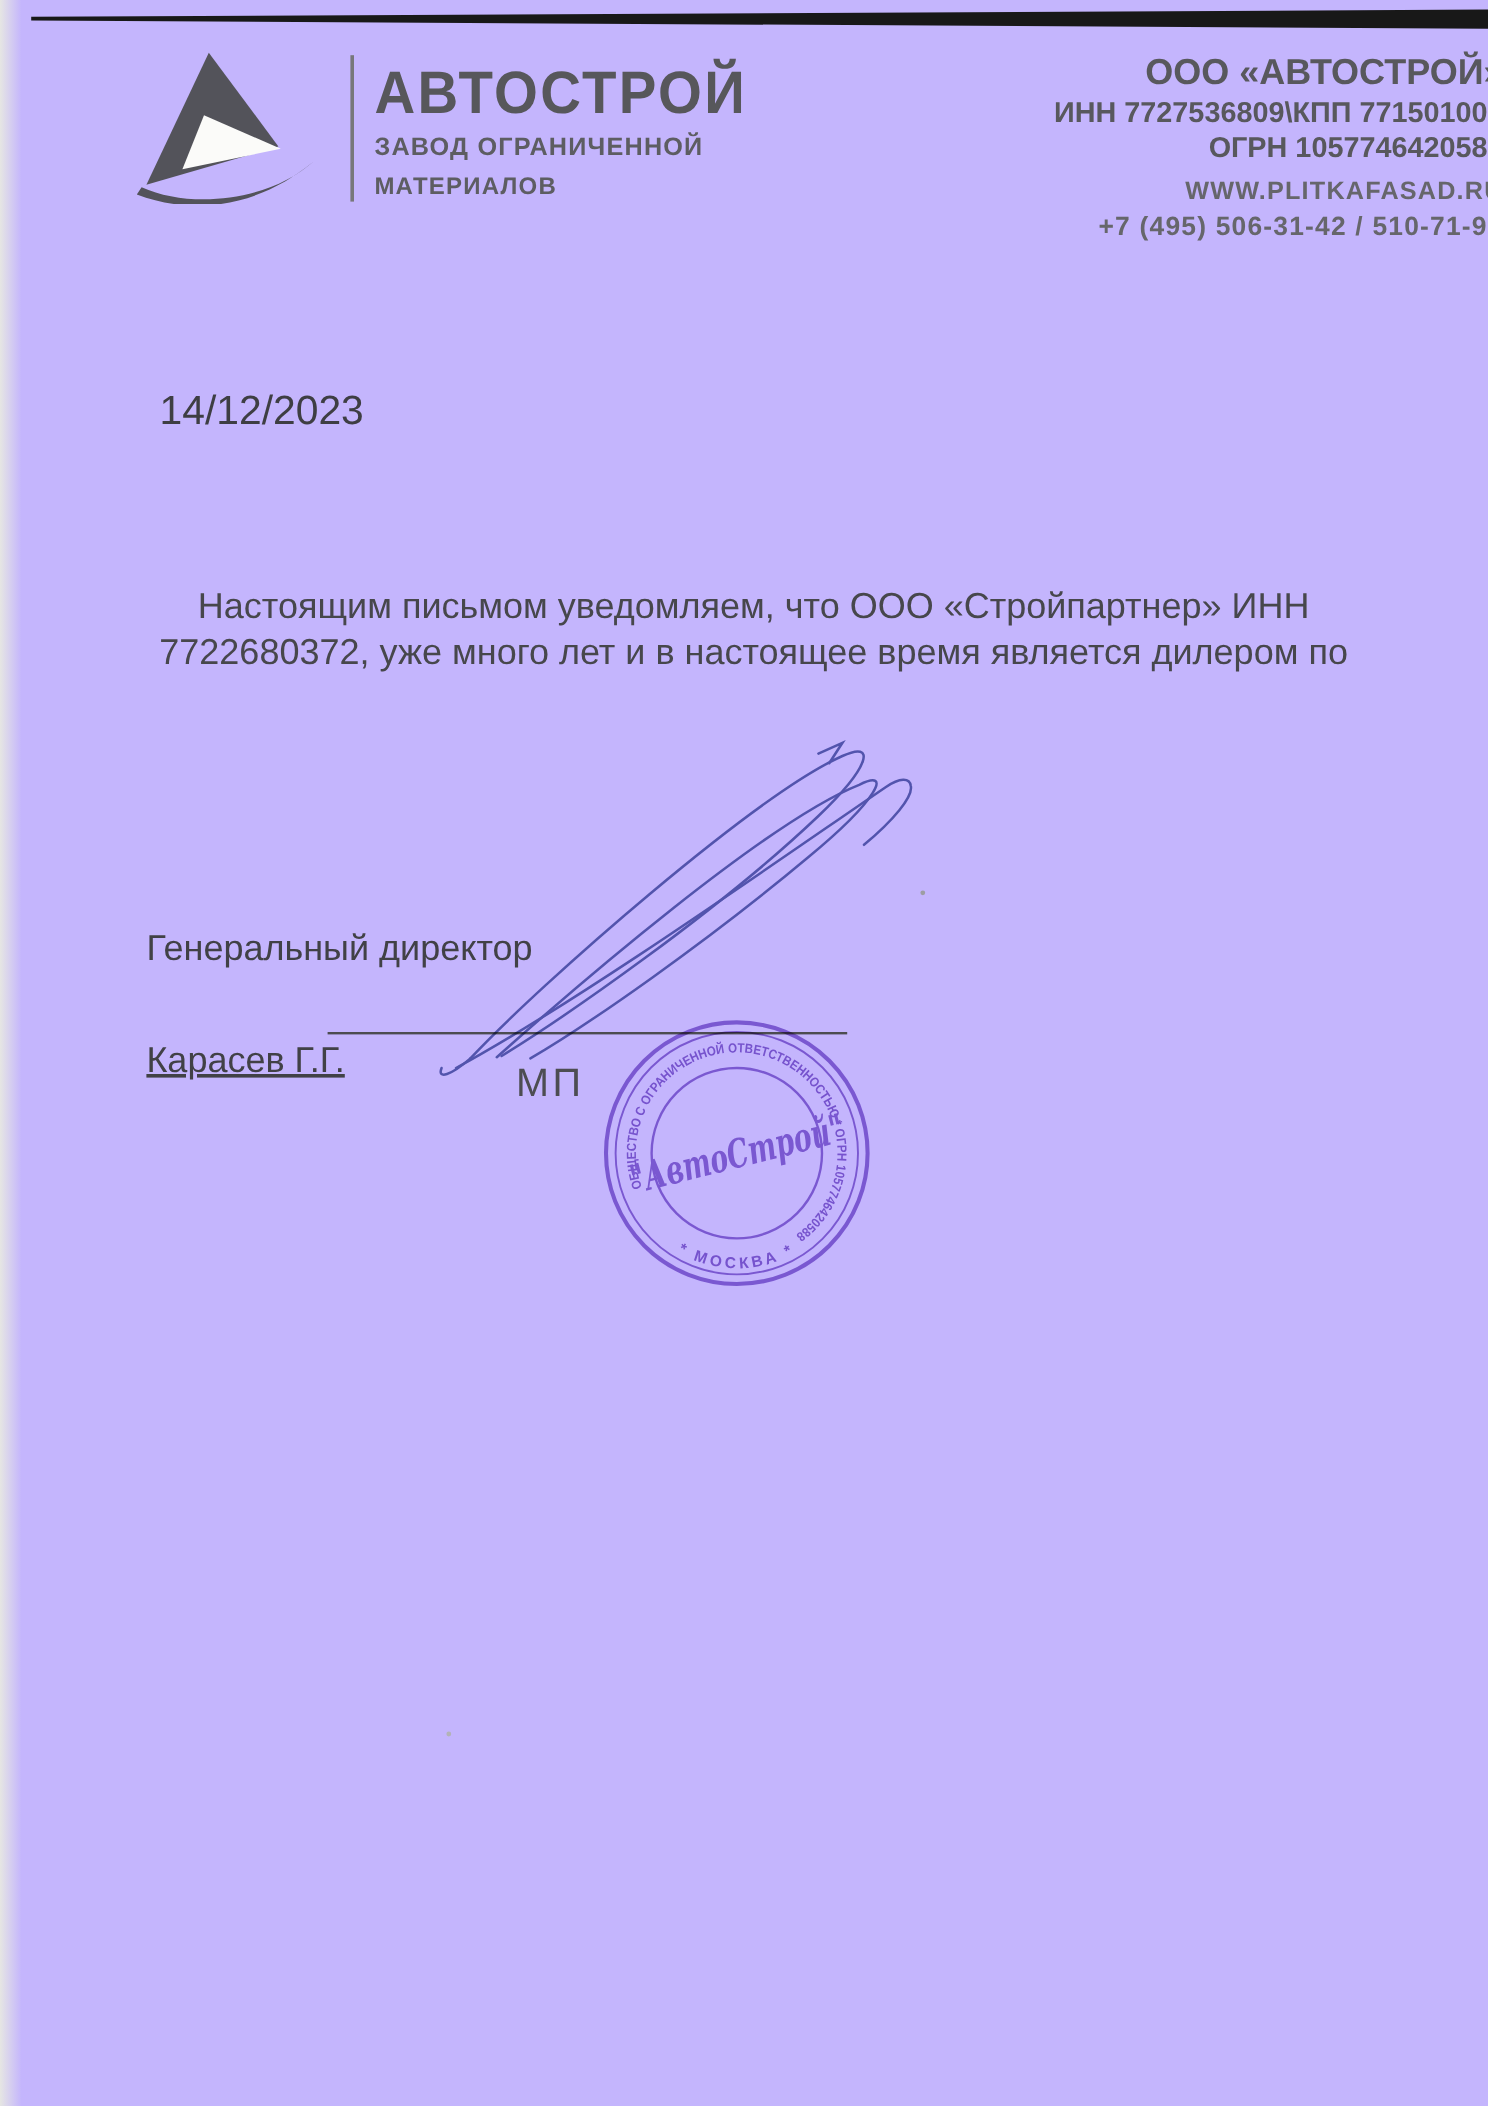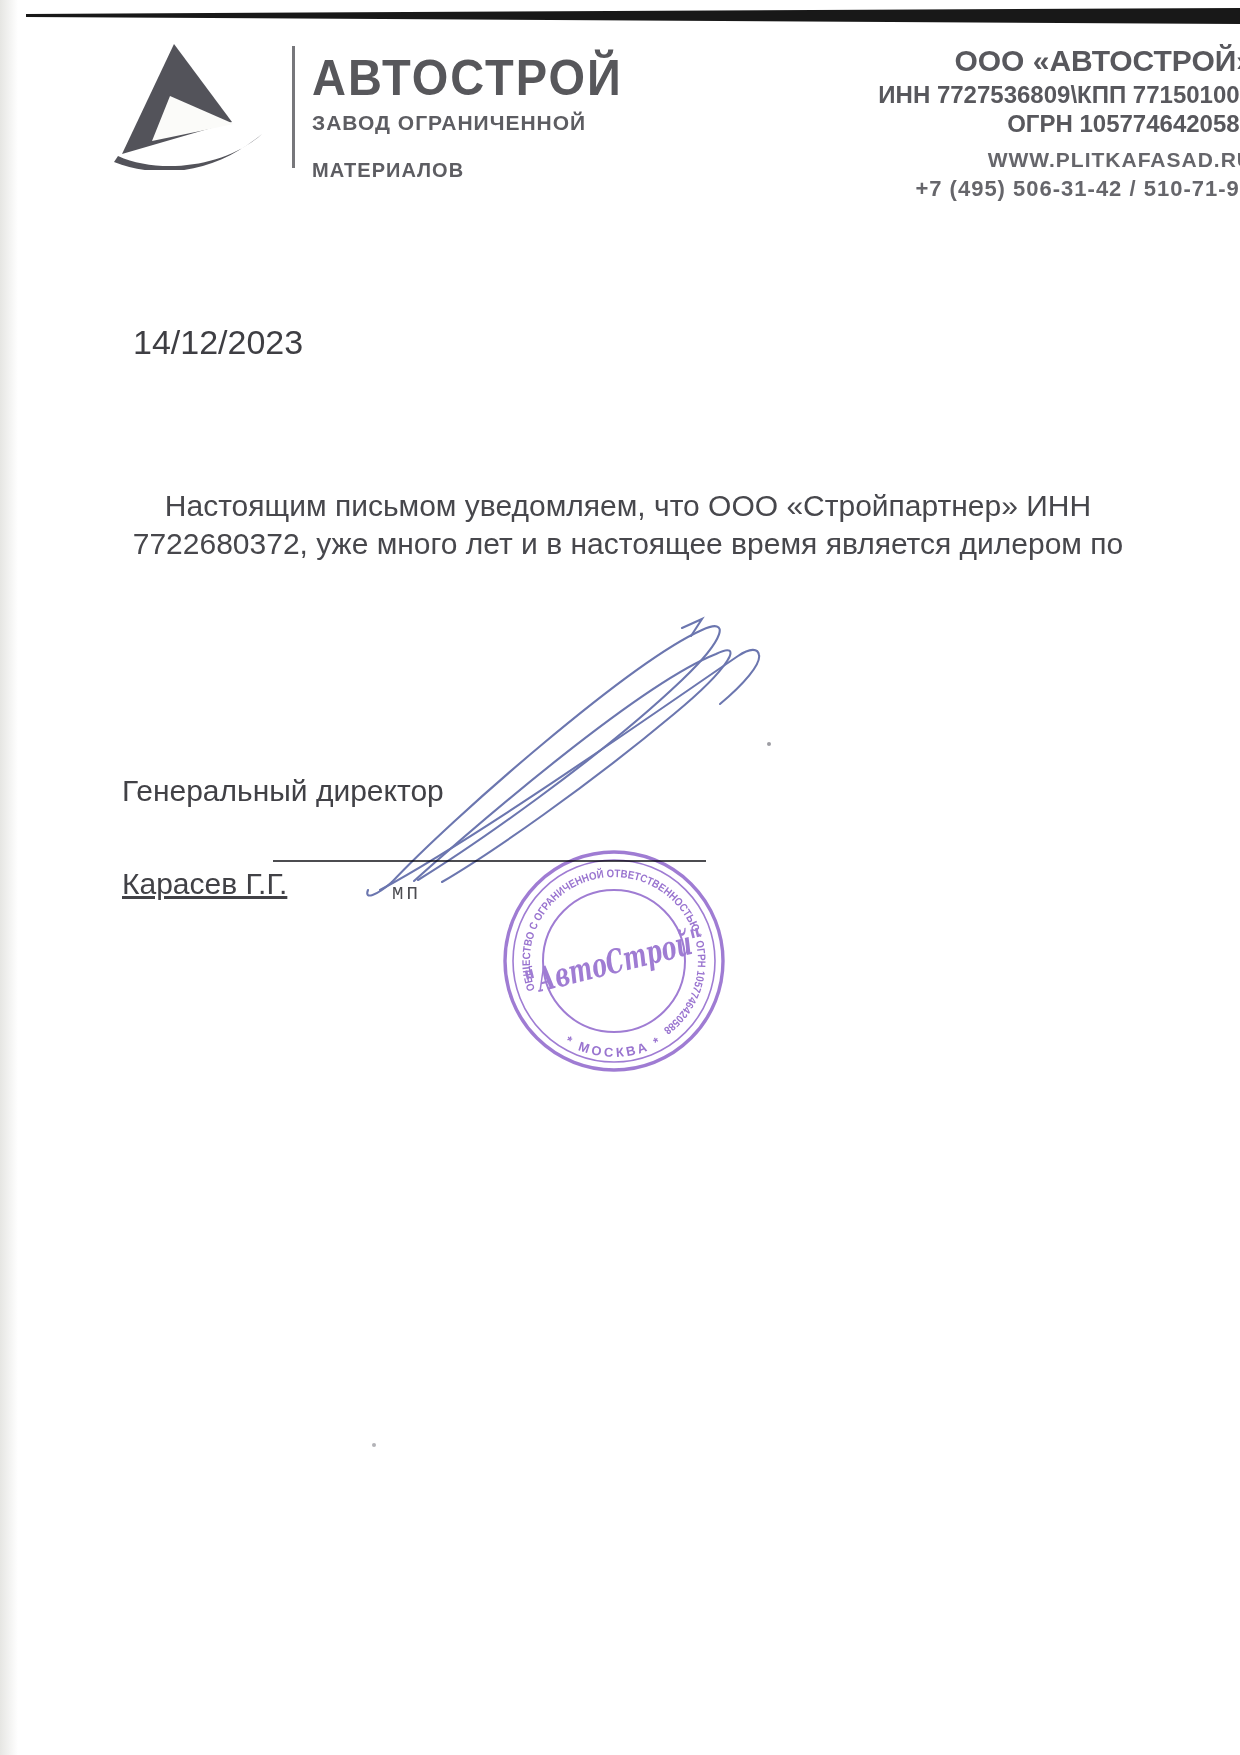--- a/index.html
+++ b/index.html
@@ -1,20 +1,20 @@
 <!DOCTYPE html>
 <html><head>
 <meta charset="utf-8">
 <style>
   html,body{margin:0;padding:0;background:#e9e9e7;}
   .page{
     position:relative;
     width:1240px;height:1755px;
     margin:0 auto;
-    background:#ffffff;
+    background:#c4b5fd;
     overflow:hidden;
     font-family:"Liberation Sans", sans-serif;
     color:#46464b;
   }
   
   .scan-top{position:absolute;left:0;top:0;width:1240px;height:32px;}
   .scan-left-shade{
     position:absolute;left:0;top:0;width:18px;height:1755px;
     background:linear-gradient(to right,#e6e6e3,rgba(250,250,248,0));
   }
@@ -23,39 +23,39 @@
   .speck2{left:372px;top:1443px;width:4px;height:4px;background:#b3b3b7;}
   
   .logo-mark{position:absolute;left:112px;top:42px;width:152px;height:128px;}
   .logo-divider{position:absolute;left:292px;top:46px;width:3px;height:122px;background:#77777b;}
   .logo-text{position:absolute;left:312px;top:50px;color:#57575b;}
   .logo-name{
     font-size:47px;font-weight:bold;letter-spacing:2px;line-height:52px;
     transform:scale(1,1.06);transform-origin:left top;white-space:nowrap;
   }
   .logo-sub1{margin-top:9px;font-size:21px;font-weight:bold;letter-spacing:1px;color:#5d5d62;white-space:nowrap;}
-  .logo-sub2{margin-top:24px;font-size:20px;font-weight:bold;letter-spacing:1px;color:#5d5d62;white-space:nowrap;}
+  .logo-sub2{margin-top:10px;font-size:20px;font-weight:bold;letter-spacing:1px;color:#5d5d62;white-space:nowrap;}
   .company-block{
     position:absolute;top:44px;right:-13px;text-align:right;color:#58585d;white-space:nowrap;
   }
   .cb1{font-size:30px;font-weight:bold;line-height:34px;}
   .cb2{font-size:24px;font-weight:bold;line-height:29px;margin-top:2px;}
   .cb3{font-size:24px;font-weight:bold;line-height:29px;}
   .cb4{font-size:21px;font-weight:bold;line-height:26px;margin-top:9px;letter-spacing:1px;color:#66666b;}
   .cb5{font-size:22px;font-weight:bold;line-height:27px;margin-top:2px;letter-spacing:1px;color:#66666b;}
   
   .date{position:absolute;left:133px;top:323px;font-size:34px;color:#3e3e43;}
   .body-text{
     position:absolute;left:108px;top:487px;width:1040px;
     text-align:center;font-size:30px;line-height:38px;color:#47474c;
   }
   .signer-title{position:absolute;left:122px;top:774px;font-size:30px;color:#414146;}
   .signer-name{position:absolute;left:122px;top:867px;font-size:30px;color:#414146;text-decoration:underline;}
   .sign-underline{position:absolute;left:273px;top:860px;width:433px;height:2px;background:#4c4c50;}
-  .mp{position:absolute;left:392px;top:883px;font-size:19px;letter-spacing:3px;color:#4d4d52;font-family:Liberation Mono, monospace;}
+  .mp{position:absolute;left:430px;top:883px;font-size:33px;letter-spacing:3px;color:#4d4d52;}
   
   .ink{position:absolute;mix-blend-mode:multiply;}
   .signature-svg{left:330px;top:600px;width:440px;height:300px;}
   .stamp-svg{left:495px;top:841px;width:240px;height:240px;opacity:.82;}
 </style>
 </head>
 <body>
 
 <div class="page">
 

